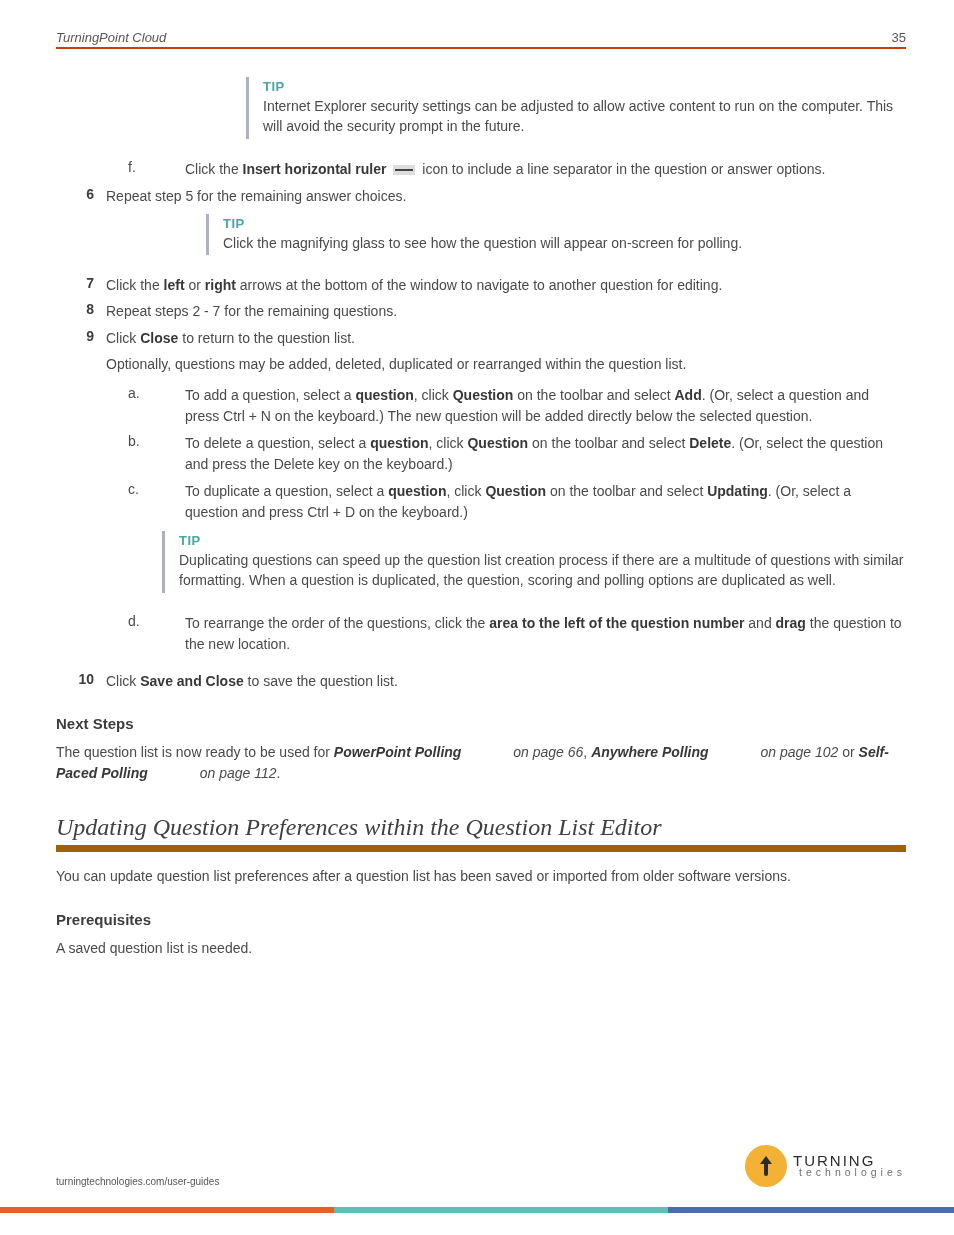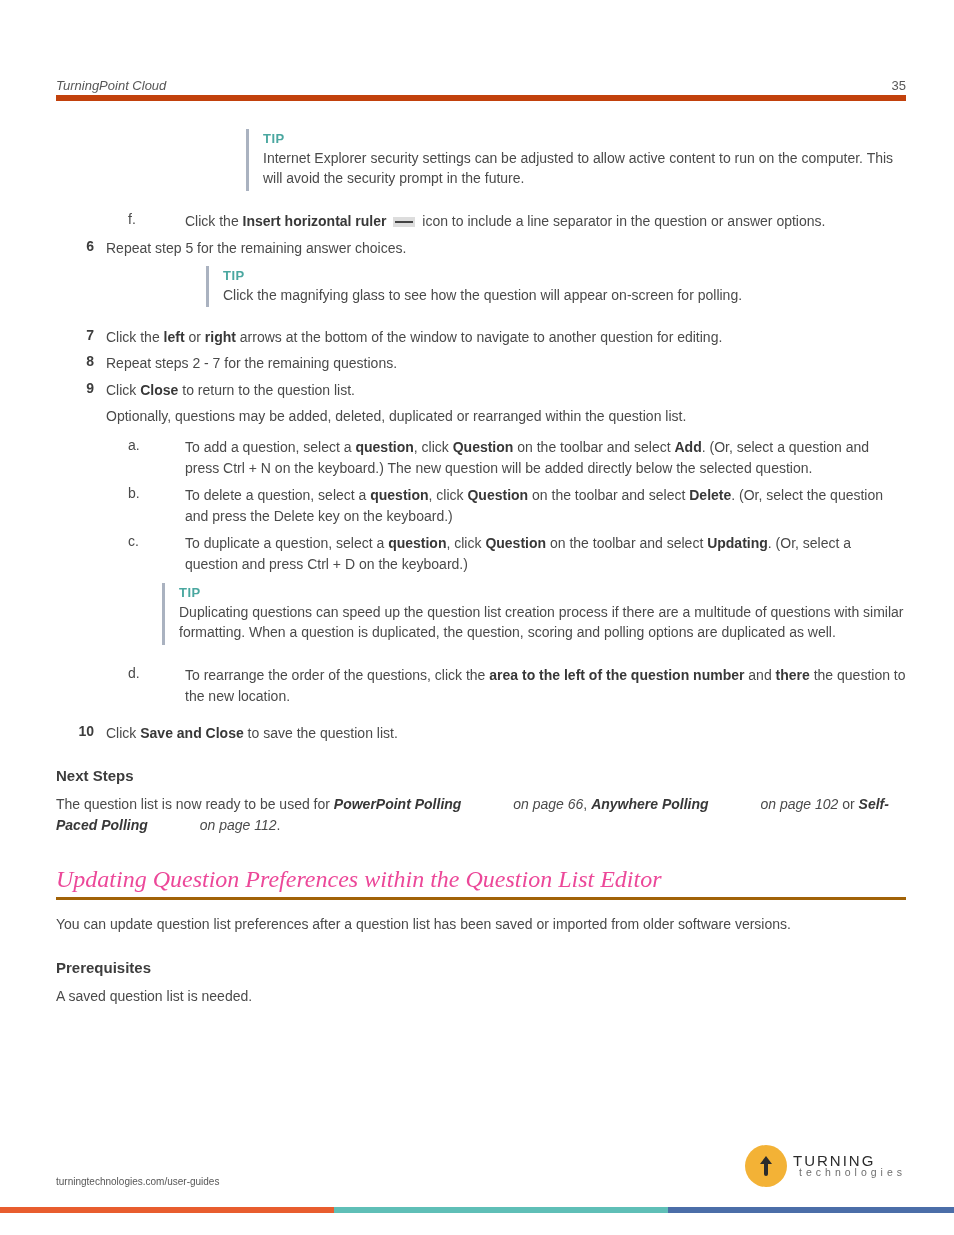--- a/index.html
+++ b/index.html
@@ -10,27 +10,26 @@
   }
   .page {
     width: 954px;
     min-height: 1235px;
     margin: 0 auto;
     position: relative;
     padding: 30px 48px 0 56px;
     box-sizing: border-box;
   }
   .rule {
-    border-bottom: 6px solid #c2410c;
+    border-bottom: 2px solid #c2410c;
     display: flex;
     justify-content: space-between;
     align-items: baseline;
     padding-bottom: 2px;
     margin-bottom: 28px;
-    margin-top: 48px;
   }
   .doc-title {
     font-style: italic;
     font-size: 13px;
     color: #575757;
   }
   .page-num {
     font-size: 13px;
     color: #575757;
     text-align: center;
@@ -115,22 +114,22 @@
   }
   .para {
     font-size: 14px;
     line-height: 1.5;
     margin: 6px 0 12px 0;
   }
   .h2 {
     font-family: Georgia, 'Times New Roman', serif;
     font-style: italic;
     font-size: 24px;
-    color: #ec4899;
-    border-bottom: 3px solid #a16207;
+    color: #404040;
+    border-bottom: 7px solid #a16207;
     padding-bottom: 4px;
     margin: 30px 0 14px 0;
   }
   b { font-weight: bold; color: #383838; }
   em.boldit { font-style: italic; font-weight: bold; color: #383838; }
   em.it { font-style: italic; margin-left: 48px; }
   .footer {
     position: absolute;
     left: 56px;
     right: 48px;
@@ -265,21 +264,21 @@
   </div>
 
   <div class="tip no-indent">
     <div class="tip-label">TIP</div>
     <div class="tip-body">Duplicating questions can speed up the question list creation process if there are a multitude of questions with similar formatting. When a question is duplicated, the question, scoring and polling options are duplicated as well.</div>
   </div>
 
   <div class="sub-row">
     <div class="sub-letter">d.</div>
     <div class="sub-body">
-      <span>To rearrange the order of the questions, click the </span><b>area to the left of the question number</b><span> and </span><b>there</b><span> the question to the new location.</span>
+      <span>To rearrange the order of the questions, click the </span><b>area to the left of the question number</b><span> and </span><b>drag</b><span> the question to the new location.</span>
     </div>
   </div>
 
   <div class="step-row" style="margin-top:16px;">
     <div class="step-num">10</div>
     <div class="step-body">
       <span>Click </span><b>Save and Close</b><span> to save the question list.</span>
     </div>
   </div>
 

